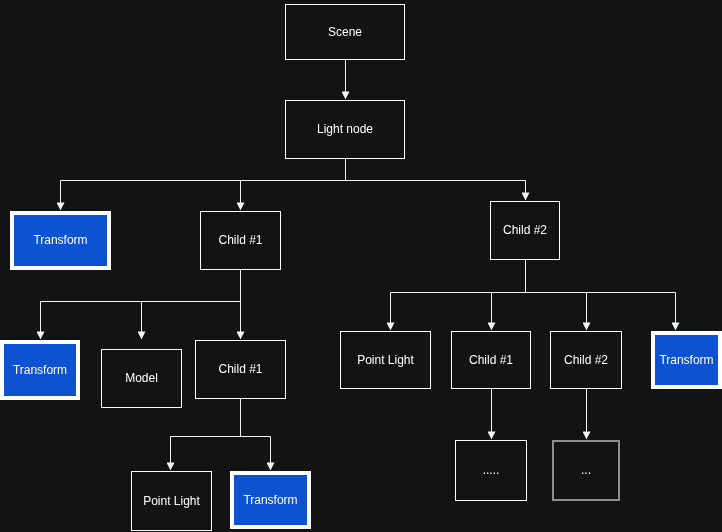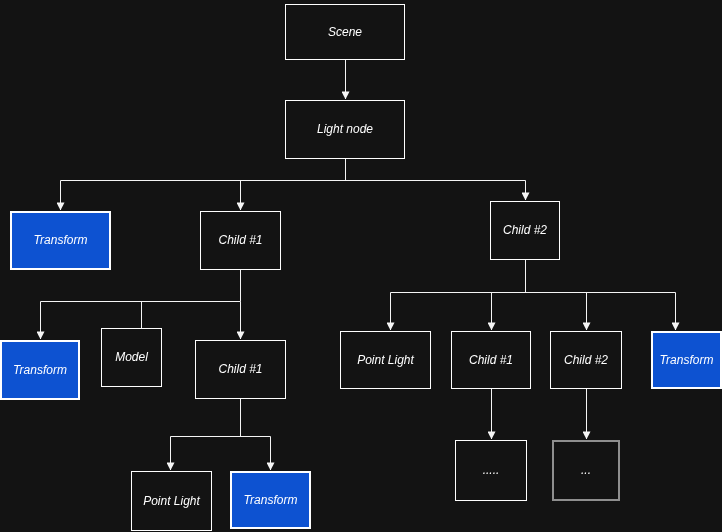--- a/index.html
+++ b/index.html
@@ -37,29 +37,28 @@
     display: flex;
     align-items: center;
     justify-content: center;
     text-align: center;
     font-size: 12px;
     line-height: 1.2;
     cursor: default;
   }
   .node.blue {
     background: #0d52d1;
-    border: 2px solid #ffffff;
+    border: 4px solid #ffffff;
   }
   .node.gray-border {
     border: 2px solid #8f8f8f;
   }
   .node .lbl {
     padding: 0 4px;
     white-space: nowrap;
-    font-style: italic;
   }
 </style>
 </head>
 <body>
 
 <div class="stage">
 
   <svg class="edges" viewBox="0 0 722 532" xmlns="http://www.w3.org/2000/svg">
     <defs>
       <marker id="arrow" viewBox="0 0 10 10" refX="9.5" refY="5" markerWidth="8" markerHeight="8" orient="auto">
@@ -114,21 +113,21 @@
   </div>
 
   <div class="node" style="left:490px;top:201px;width:70px;height:59px;">
     <span class="lbl">Child #2</span>
   </div>
 
   <div class="node blue" style="left:0px;top:340px;width:80px;height:60px;">
     <span class="lbl">Transform</span>
   </div>
 
-  <div class="node" style="left:101px;top:328px;width:61px;height:59px;">
+  <div class="node" style="left:101px;top:349px;width:81px;height:59px;">
     <span class="lbl">Model</span>
   </div>
 
   <div class="node" style="left:195px;top:340px;width:91px;height:59px;">
     <span class="lbl">Child #1</span>
   </div>
 
   <div class="node" style="left:131px;top:471px;width:81px;height:60px;">
     <span class="lbl">Point Light</span>
   </div>

